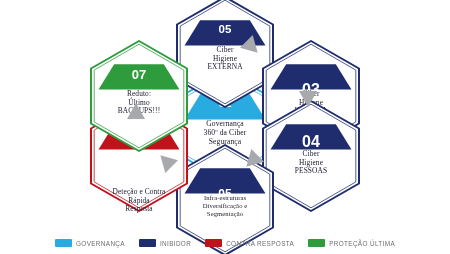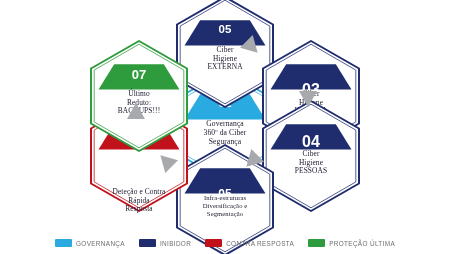--- a/index.html
+++ b/index.html
@@ -134,22 +134,22 @@
     </div>
     <div class="hexwrap" style="left: 89px; top: 40px;">
       <svg viewBox="0 0 100 112">
         <polygon points="50.00,1.00 98.00,28.50 98.00,83.50 50.00,111.00 2.00,83.50 2.00,28.50" fill="#ffffff"></polygon>
         <polygon points="50.00,1.00 98.00,28.50 98.00,83.50 50.00,111.00 2.00,83.50 2.00,28.50" fill="none" stroke="#2e9b3c" stroke-width="2" stroke-linejoin="round"></polygon>
         <polygon points="50.00,4.20 94.80,30.10 94.80,81.90 50.00,107.80 5.20,81.90 5.20,30.10" fill="none" stroke="#2e9b3c" stroke-width="0.9" stroke-linejoin="round" opacity="0.85"></polygon>
         <path d="M 25.159999999999997 24.200000000000003 L 74.84 24.200000000000003 L 90.47999999999999 49.375 L 9.520000000000003 49.375 Z" fill="#2e9b3c"></path>
       </svg>
       <div class="num" style="top: 27px; font-size: 13px;">07</div>
       <div class="hexlabel" style="top: 50px; font-size: 7.4px;">
+        <div>Reduto:</div>
         <div>Último</div>
-        <div>Reduto:</div>
         <div>BACKUPS!!!</div>
       </div>
     </div>
     <div class="arrow" style="left: 241px; top: 36px; width: 22px; height: 22px; transform: rotate(135deg);"><svg viewBox="0 0 22 22" width="22" height="22">
         <polygon points="11,3 20,19 2,19" fill="#a7a9ac"></polygon>
       </svg></div>
     <div class="arrow" style="left: 297px; top: 88px; width: 22px; height: 22px; transform: rotate(180deg);"><svg viewBox="0 0 22 22" width="22" height="22">
         <polygon points="11,3 20,19 2,19" fill="#a7a9ac"></polygon>
       </svg></div>
     <div class="arrow" style="left: 241px; top: 150px; width: 22px; height: 22px; transform: rotate(225deg);"><svg viewBox="0 0 22 22" width="22" height="22">

